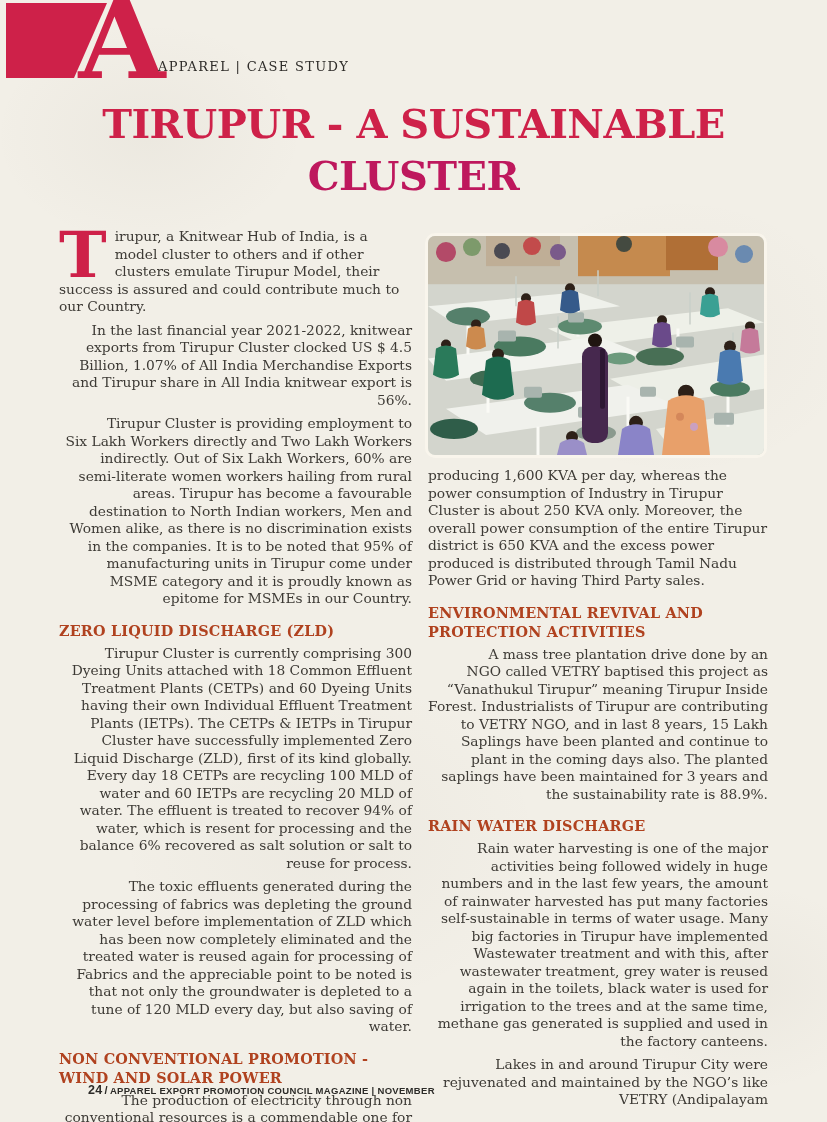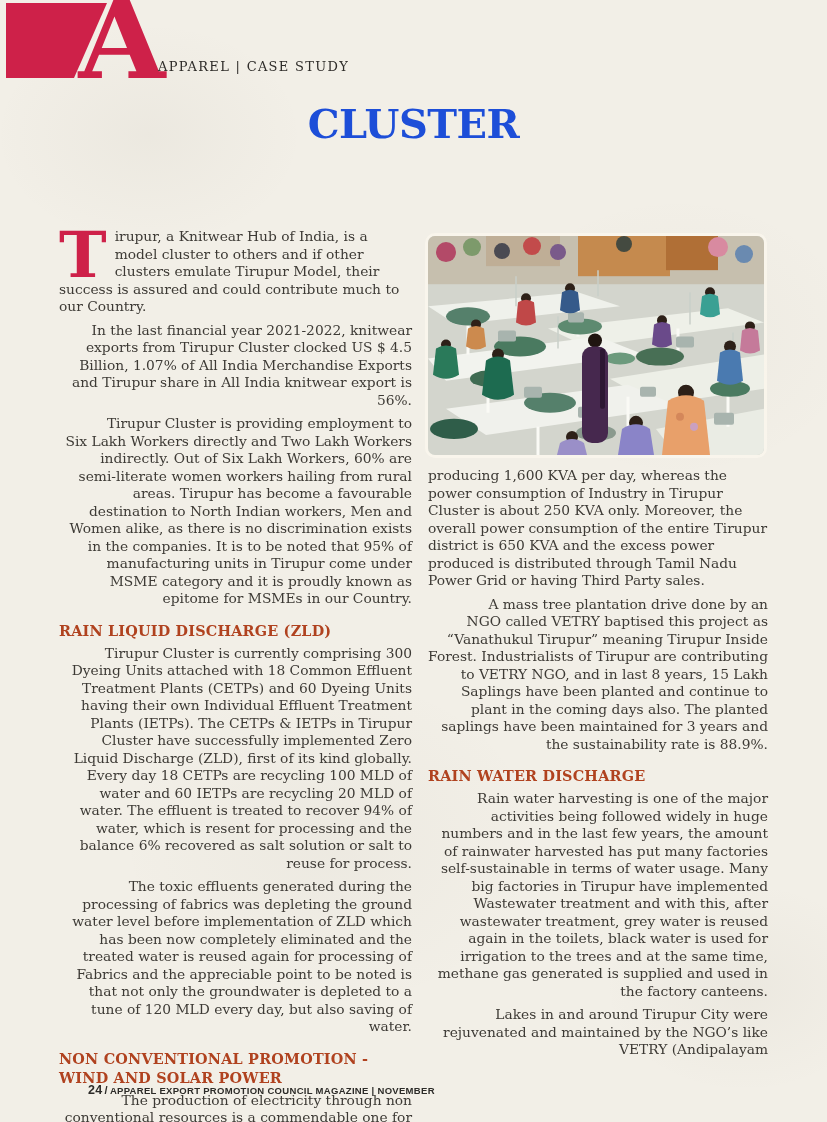--- a/index.html
+++ b/index.html
@@ -20,21 +20,21 @@
   .logo{position:absolute;left:4px;top:0;width:180px;height:82px;}
   .kicker{
     position:absolute;left:158px;top:59px;
     font-size:13px;letter-spacing:1.3px;color:#2e2c29;font-weight:500;
   }
   .title{
     position:absolute;left:0;right:0;top:98px;text-align:center;
     font-weight:bold;line-height:52px;letter-spacing:-.5px;
   }
   .title .l1{display:block;font-size:40px;color:#ce2149;}
-  .title .l2{display:block;font-size:40px;color:#1d4ed8;}
+  .title .l2{display:block;font-size:40px;color:#be185d;}
 
   .col{position:absolute;top:228px;color:#3d3a35;}
   .col-left{left:59px;width:353px;}
   .col-right{left:428px;width:340px;}
   .col p{font-size:13.8px;line-height:17.5px;margin:0 0 6px;text-align:left;}
   .col p.ind{text-indent:22px;text-align:right;}
   .col h3{
     font-size:14.4px;line-height:19px;margin:13px 0 5px;
     color:#b0421f;font-weight:bold;letter-spacing:.2px;
   }
@@ -59,31 +59,32 @@
 <body>
 
 <svg class="logo" viewBox="0 0 180 82">
   <polygon points="2,3 103,3 70,78 2,78" fill="#ce2149"></polygon>
   <text x="118" y="78" text-anchor="middle" font-family="DejaVu Serif, serif" font-weight="bold" font-size="112" fill="#ce2149">A</text>
 </svg>
 
 <div class="kicker">APPAREL | CASE STUDY</div>
 
 <h1 class="title" style="margin:0;">
+  <span class="l1">TIRUPUR - A SUSTAINABLE</span>
   <span class="l2">CLUSTER</span>
 </h1>
 
 <div class="col col-left">
   <p>
     <span class="dropcap">T</span><span>irupur, a Knitwear Hub of India, is a model cluster to others and if other clusters emulate Tirupur Model, their success is assured and could contribute much to our Country.</span>
   </p>
   <p class="ind">In the last financial year 2021-2022, knitwear exports from Tirupur Cluster clocked US $ 4.5 Billion, 1.07% of All India Merchandise Exports and Tirupur share in All India knitwear export is 56%.</p>
   <p class="ind">Tirupur Cluster is providing employment to Six Lakh Workers directly and Two Lakh Workers indirectly. Out of Six Lakh Workers, 60% are semi-literate women workers hailing from rural areas. Tirupur has become a favourable destination to North Indian workers, Men and Women alike, as there is no discrimination exists in the companies. It is to be noted that 95% of manufacturing units in Tirupur come under MSME category and it is proudly known as epitome for MSMEs in our Country.</p>
 
-  <h3>RAIN LIQUID DISCHARGE (ZLD)</h3>
+  <h3>ZERO LIQUID DISCHARGE (ZLD)</h3>
   <p class="ind">Tirupur Cluster is currently comprising 300 Dyeing Units attached with 18 Common Effluent Treatment Plants (CETPs) and 60 Dyeing Units having their own Individual Effluent Treatment Plants (IETPs). The CETPs &amp; IETPs in Tirupur Cluster have successfully implemented Zero Liquid Discharge (ZLD), first of its kind globally. Every day 18 CETPs are recycling 100 MLD of water and 60 IETPs are recycling 20 MLD of water. The effluent is treated to recover 94% of water, which is resent for processing and the balance 6% recovered as salt solution or salt to reuse for process.</p>
   <p class="ind">The toxic effluents generated during the processing of fabrics was depleting the ground water level before implementation of ZLD which has been now completely eliminated and the treated water is reused again for processing of Fabrics and the appreciable point to be noted is that not only the groundwater is depleted to a tune of 120 MLD every day, but also saving of water.</p>
 
   <h3>NON CONVENTIONAL PROMOTION - WIND AND SOLAR POWER</h3>
   <p class="ind">The production of electricity through non conventional resources is a commendable one for Tirupur Industrialists and they have installed both Solar Power Plants and Wind Energy Generators,</p>
 </div>
 
 <div class="col col-right">
   <div class="photo">
     <svg viewBox="0 0 336 218" preserveAspectRatio="none">
@@ -183,20 +184,21 @@
         <circle cx="130" cy="248" r="0" fill="none"></circle>
 
         <circle cx="144" cy="200" r="6" fill="#2d2018"></circle>
         <path d="M132 206 q12 -8 24 0 l3 12 l-30 0 Z" fill="#9a8fc8"></path>
       </g>
     </svg>
   </div>
 
   <p>producing 1,600 KVA per day, whereas the power consumption of Industry in Tirupur Cluster is about 250 KVA only. Moreover, the overall power consumption of the entire Tirupur district is 650 KVA and the excess power produced is distributed through Tamil Nadu Power Grid or having Third Party sales.</p>
 
+  <h3>ENVIRONMENTAL REVIVAL AND PROTECTION ACTIVITIES</h3>
   <p class="ind">A mass tree plantation drive done by an NGO called VETRY baptised this project as “Vanathukul Tirupur” meaning Tirupur Inside Forest. Industrialists of Tirupur are contributing to VETRY NGO, and in last 8 years, 15 Lakh Saplings have been planted and continue to plant in the coming days also. The planted saplings have been maintained for 3 years and the sustainability rate is 88.9%.</p>
 
   <h3>RAIN WATER DISCHARGE</h3>
   <p class="ind">Rain water harvesting is one of the major activities being followed widely in huge numbers and in the last few years, the amount of rainwater harvested has put many factories self-sustainable in terms of water usage. Many big factories in Tirupur have implemented Wastewater treatment and with this, after wastewater treatment, grey water is reused again in the toilets, black water is used for irrigation to the trees and at the same time, methane gas generated is supplied and used in the factory canteens.</p>
 
   <p class="ind">Lakes in and around Tirupur City were rejuvenated and maintained by the NGO’s like VETRY (Andipalayam</p>
 </div>
 
 <div class="footer">
   <span class="pn">24</span><span class="sep">/</span><span>APPAREL EXPORT PROMOTION COUNCIL MAGAZINE | NOVEMBER</span>

